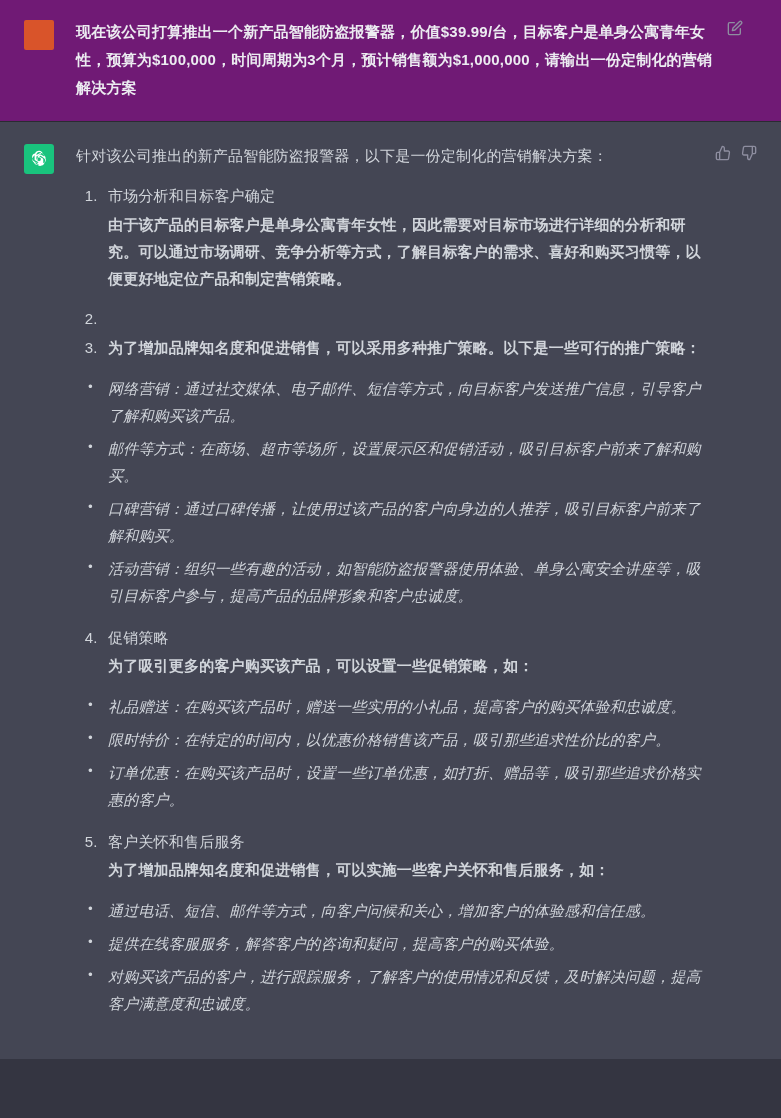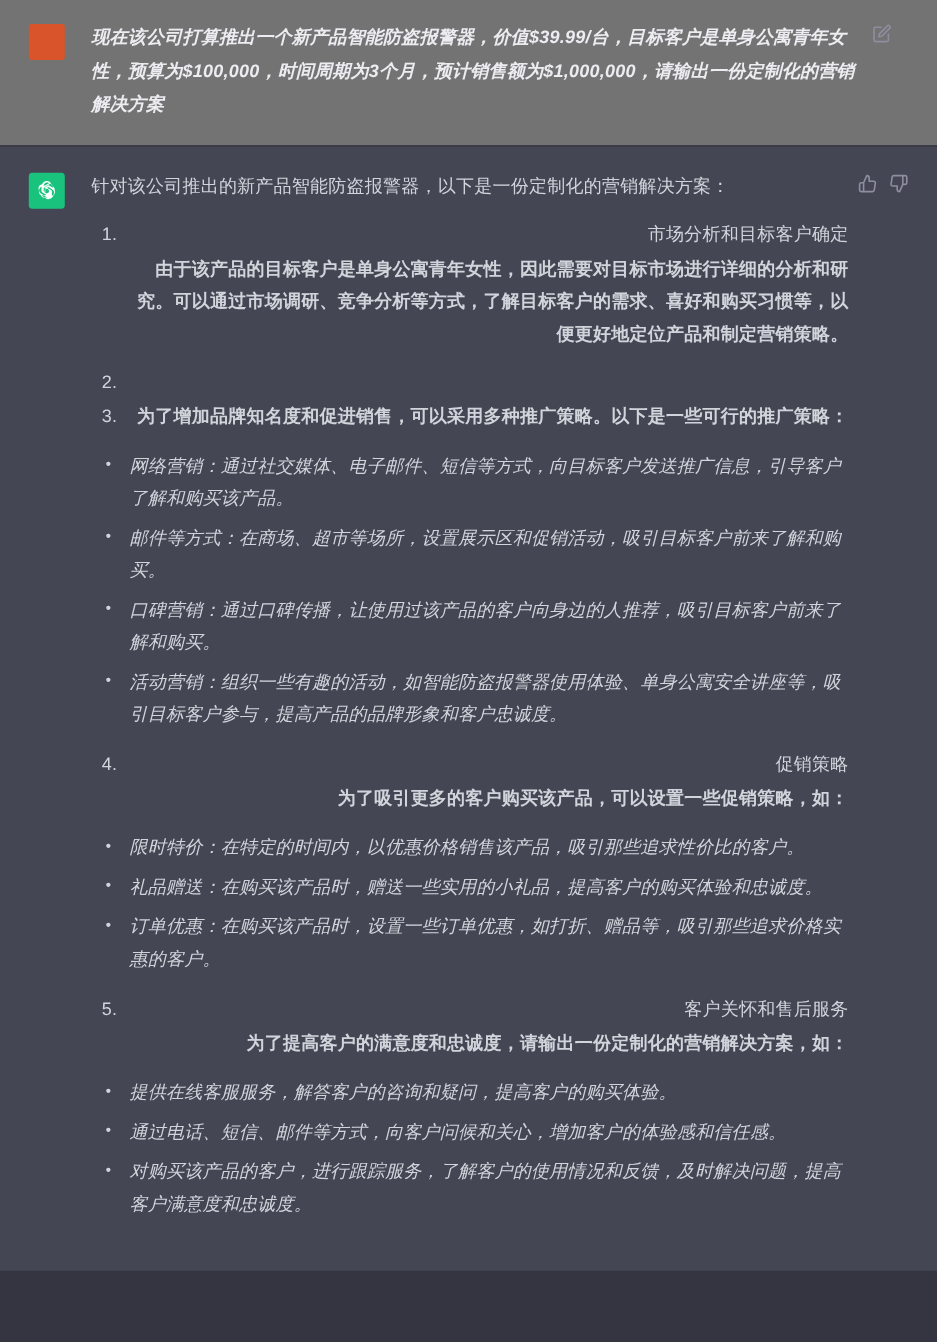--- a/index.html
+++ b/index.html
@@ -14,24 +14,23 @@
     font-family: "Liberation Sans", "DejaVu Sans", sans-serif;
     color: #d1d5db;
     font-size: 15px;
     line-height: 1.75;
   }
   .chat {
     width: 781px;
   }
   
   .msg-user {
-    background: #737373;
+    background: #701a75;
     padding: 18px 10px 20px 0;
     position: relative;
-    font-style: italic;
   }
   .msg-user-inner {
     display: flex;
     padding: 0 24px 0 24px;
     max-width: 781px;
     box-sizing: border-box;
   }
   .avatar {
     width: 30px;
     height: 30px;
@@ -108,21 +107,20 @@
     line-height: 1.8;
   }
   ol.numbered {
     margin: 0;
     padding-left: 26px;
     list-style: decimal;
   }
   ol.numbered > li {
     margin: 0 0 2px 0;
     padding-left: 6px;
-    text-align: right;
   }
   ol.numbered > li::marker {
     color: #d1d5db;
   }
   .li-head {
     display: block;
     margin-bottom: 1px;
   }
   .li-para {
     display: block;
@@ -199,35 +197,35 @@
         </ul>
 
         <ol class="numbered" start="4">
           <li>
             <span class="li-head">促销策略</span>
             <span class="li-para">为了吸引更多的客户购买该产品，可以设置一些促销策略，如：</span>
           </li>
         </ol>
 
         <ul class="bullets">
+          <li>礼品赠送：在购买该产品时，赠送一些实用的小礼品，提高客户的购买体验和忠诚度。</li>
           <li>限时特价：在特定的时间内，以优惠价格销售该产品，吸引那些追求性价比的客户。</li>
-          <li>礼品赠送：在购买该产品时，赠送一些实用的小礼品，提高客户的购买体验和忠诚度。</li>
           <li>订单优惠：在购买该产品时，设置一些订单优惠，如打折、赠品等，吸引那些追求价格实惠的客户。</li>
         </ul>
 
         <ol class="numbered" start="5">
           <li>
             <span class="li-head">客户关怀和售后服务</span>
-            <span class="li-para">为了提高客户的满意度和忠诚度，请输出一份定制化的营销解决方案，如：</span>
+            <span class="li-para">为了增加品牌知名度和促进销售，可以实施一些客户关怀和售后服务，如：</span>
           </li>
         </ol>
 
         <ul class="bullets">
+          <li>通过电话、短信、邮件等方式，向客户问候和关心，增加客户的体验感和信任感。</li>
           <li>提供在线客服服务，解答客户的咨询和疑问，提高客户的购买体验。</li>
-          <li>通过电话、短信、邮件等方式，向客户问候和关心，增加客户的体验感和信任感。</li>
           <li>对购买该产品的客户，进行跟踪服务，了解客户的使用情况和反馈，及时解决问题，提高客户满意度和忠诚度。</li>
         </ul>
 
       </div>
       <div class="feedback">
         <span>
           <svg width="16" height="16" viewBox="0 0 24 24" fill="none" stroke="#8e8ea0" stroke-width="2" stroke-linecap="round" stroke-linejoin="round">
             <path d="M14 9V5a3 3 0 0 0-3-3l-4 9v11h11.28a2 2 0 0 0 2-1.7l1.38-9a2 2 0 0 0-2-2.3zM7 22H4a2 2 0 0 1-2-2v-7a2 2 0 0 1 2-2h3"></path>
           </svg>
         </span>

